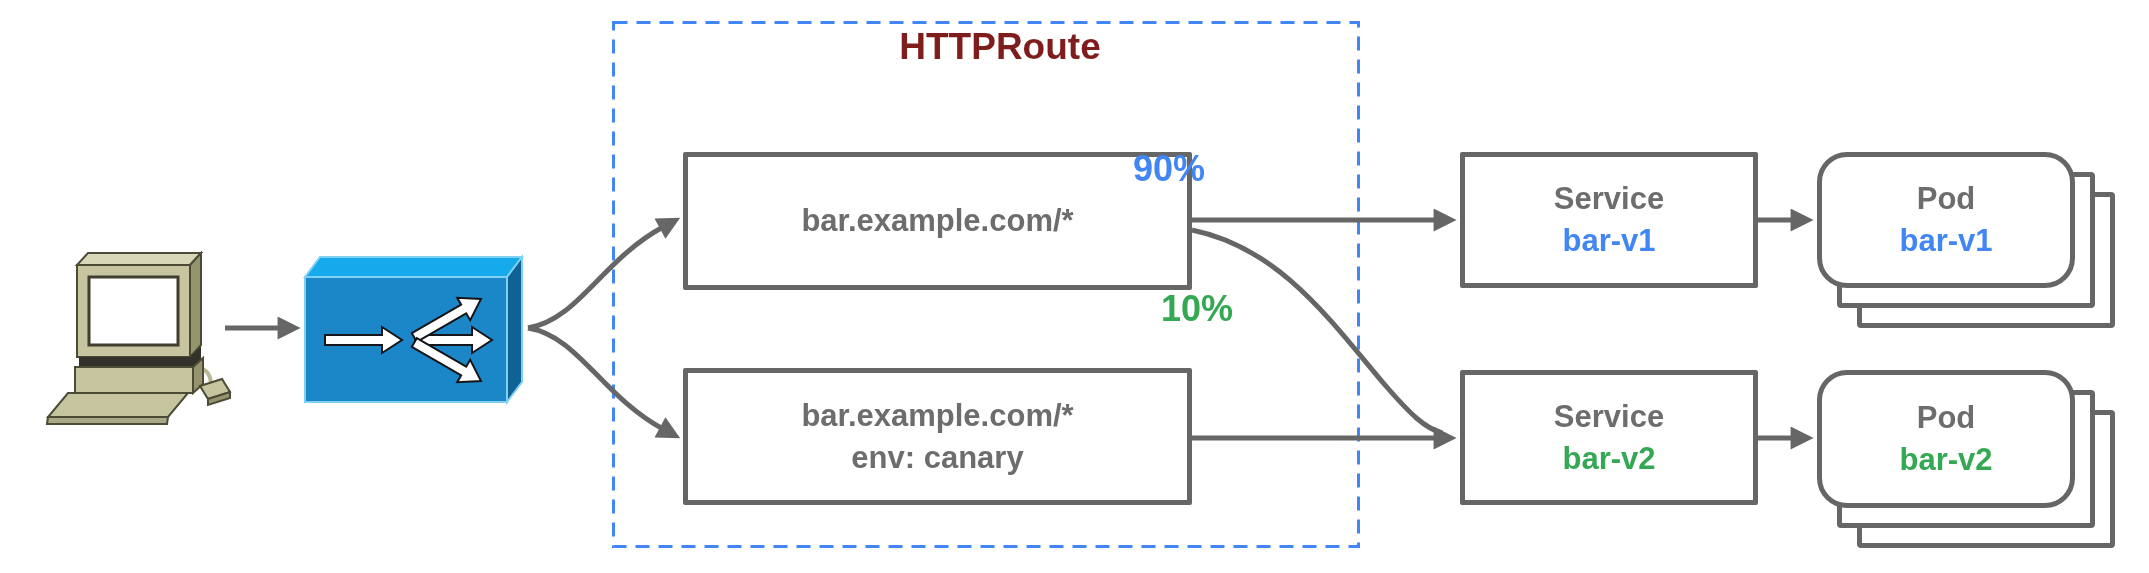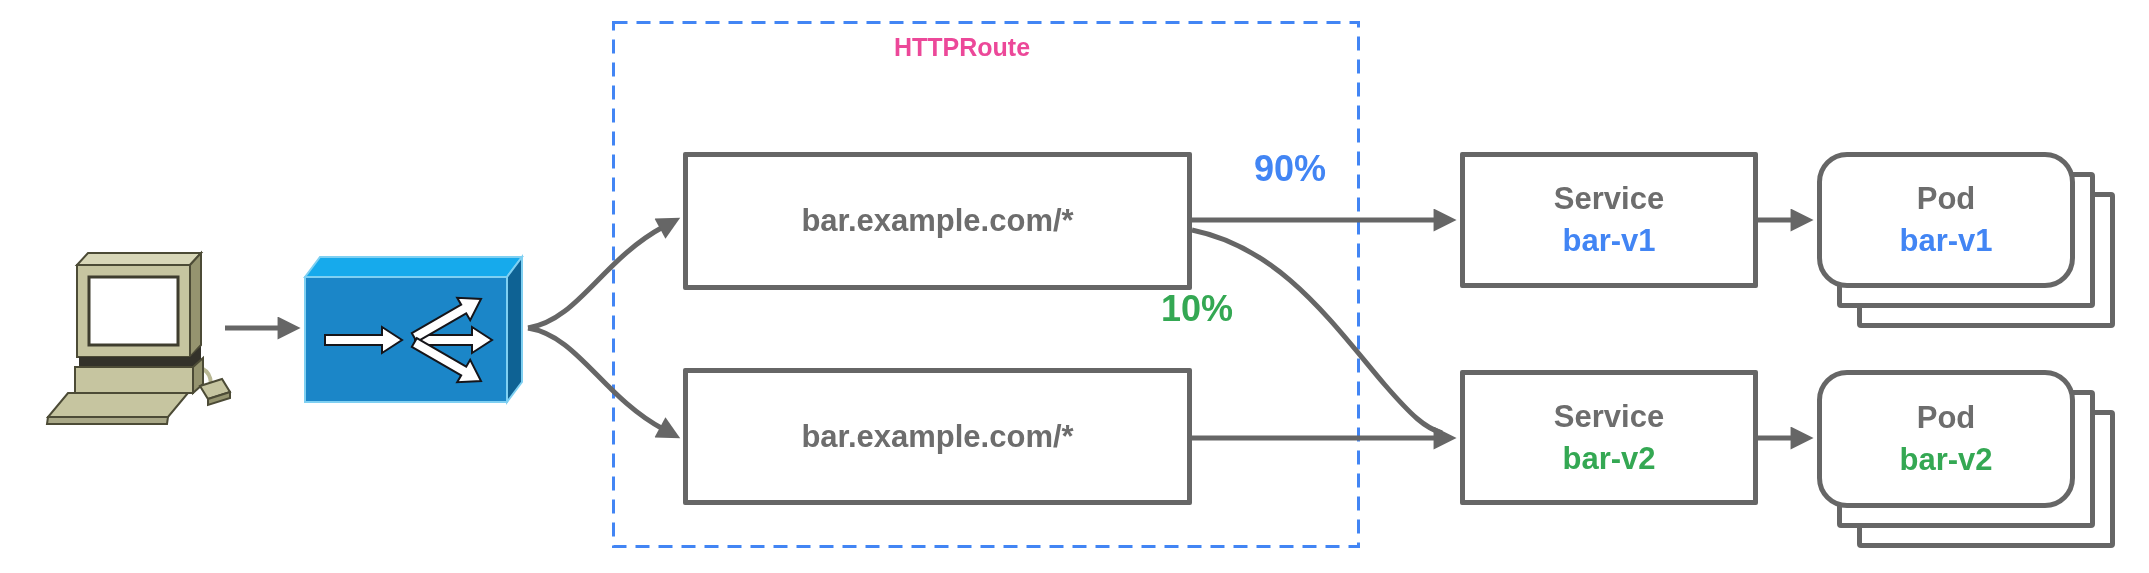--- a/index.html
+++ b/index.html
@@ -7,37 +7,37 @@
     position:relative;width:2149px;height:573px;background:#ffffff;
     font-family:"Liberation Sans",sans-serif;overflow:hidden;
   }
   .overlay{position:absolute;left:0;top:0;width:2149px;height:573px;z-index:1;}
   .icon-svg{position:absolute;z-index:2;}
 
   .label{position:absolute;z-index:3;font-weight:700;color:#6d6d6d;white-space:nowrap;}
   .lb-label{left:268px;top:155px;width:300px;font-size:32px;text-align:center;letter-spacing:.5px;}
 
   .route-title{
-    position:absolute;left:588px;top:24px;width:748px;z-index:3;
-    text-align:center;font-weight:700;font-size:25px;line-height:46px;color:#ec4899;
+    position:absolute;left:626px;top:24px;width:748px;z-index:3;
+    text-align:center;font-weight:700;font-size:37px;line-height:46px;color:#7f1d1d;
   }
 
   .node{
     position:absolute;z-index:3;background:#fff;border:5px solid #666666;border-radius:2px;
     display:flex;flex-direction:column;align-items:center;justify-content:center;
     font-weight:700;color:#6d6d6d;box-sizing:border-box;text-align:center;
   }
   .node .nl{font-size:31px;line-height:42px;white-space:nowrap;}
   .match-1{left:683px;top:152px;width:509px;height:138px;}
   .match-2{left:683px;top:368px;width:509px;height:137px;}
   .service-1{left:1460px;top:152px;width:298px;height:136px;}
   .service-2{left:1460px;top:370px;width:298px;height:135px;}
 
   .weight{position:absolute;z-index:3;font-weight:700;font-size:36px;white-space:nowrap;}
-  .weight-90{left:1254px;top:148px;}
+  .weight-90{left:1133px;top:148px;}
   .weight-10{left:1161px;top:288px;}
 
   .pod-stack{position:absolute;z-index:2;}
   .pod-stack-1{left:1817px;top:152px;width:300px;height:180px;}
   .pod-stack-2{left:1817px;top:370px;width:300px;height:182px;}
   .stack-card{
     position:absolute;background:#fff;border:5px solid #666666;border-radius:4px;
     width:258px;height:136px;box-sizing:border-box;
   }
   .pod-stack-2 .stack-card{height:138px;}
@@ -104,20 +104,21 @@
 
   <div class="route-title">
     <div>HTTPRoute</div>
   </div>
 
   <div class="node match-1">
     <div class="nl">bar.example.com/*</div>
   </div>
   <div class="node match-2">
     <div class="nl">bar.example.com/*</div>
+    <div class="nl">env: canary</div>
   </div>
 
   <div class="weight weight-90" style="color: rgb(66, 133, 244);">90%</div>
   <div class="weight weight-10" style="color: rgb(52, 168, 83);">10%</div>
 
   <div class="node service-1">
     <div class="nl">Service</div>
     <div class="nl" style="color: rgb(66, 133, 244);">bar-v1</div>
   </div>
   <div class="node service-2">

